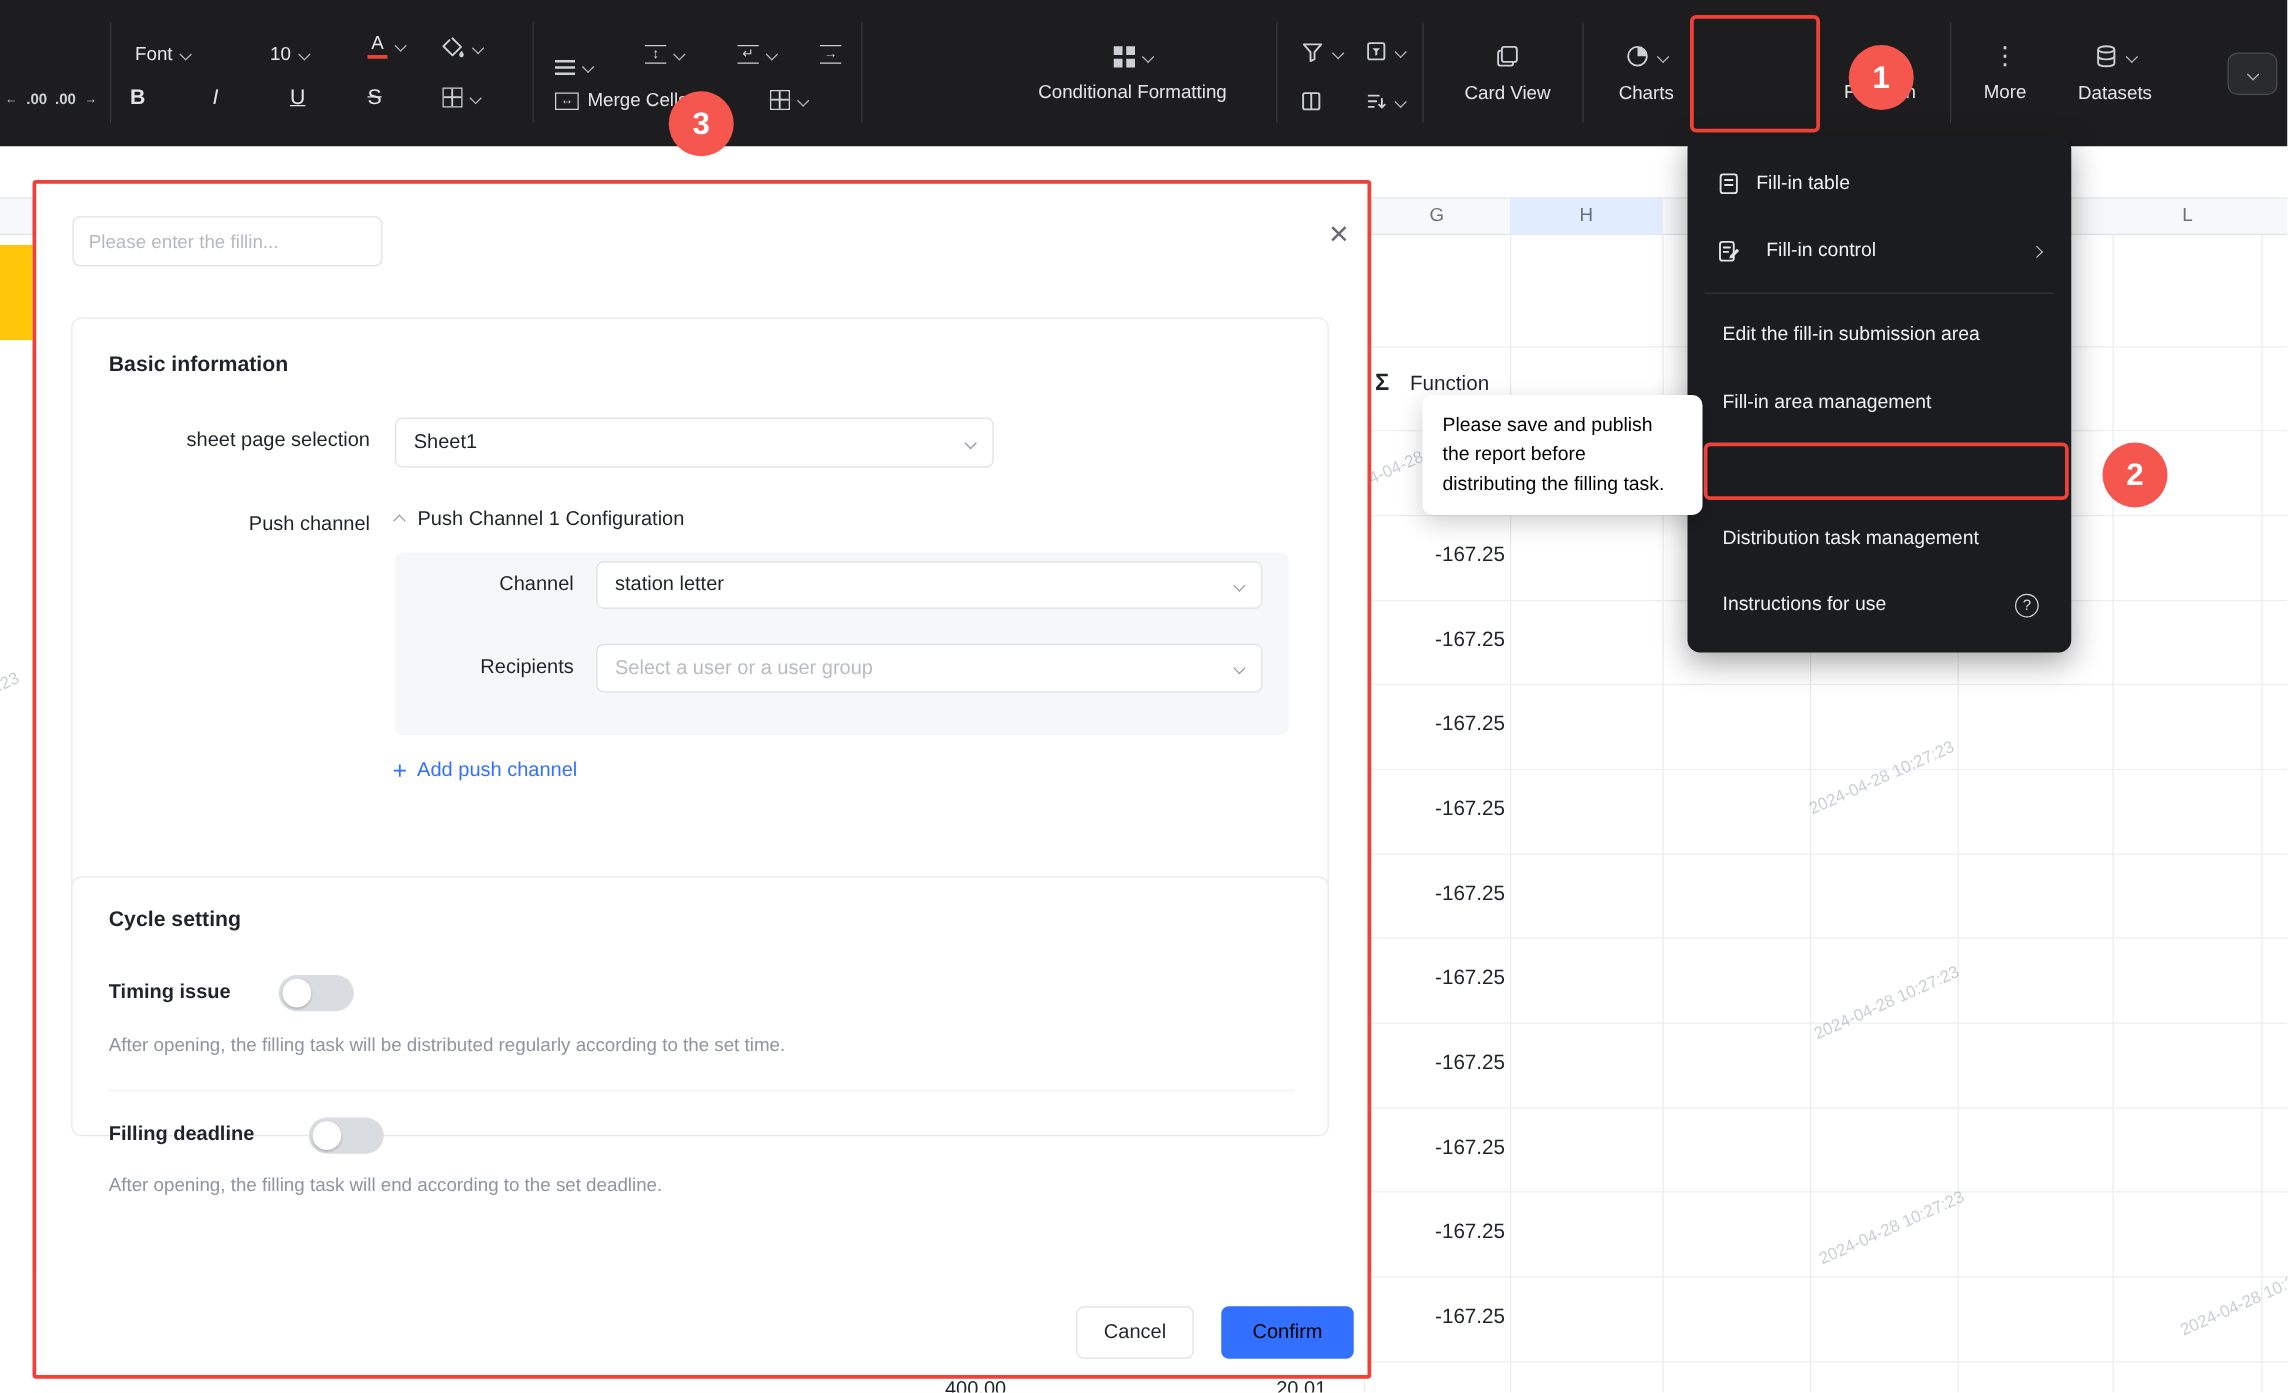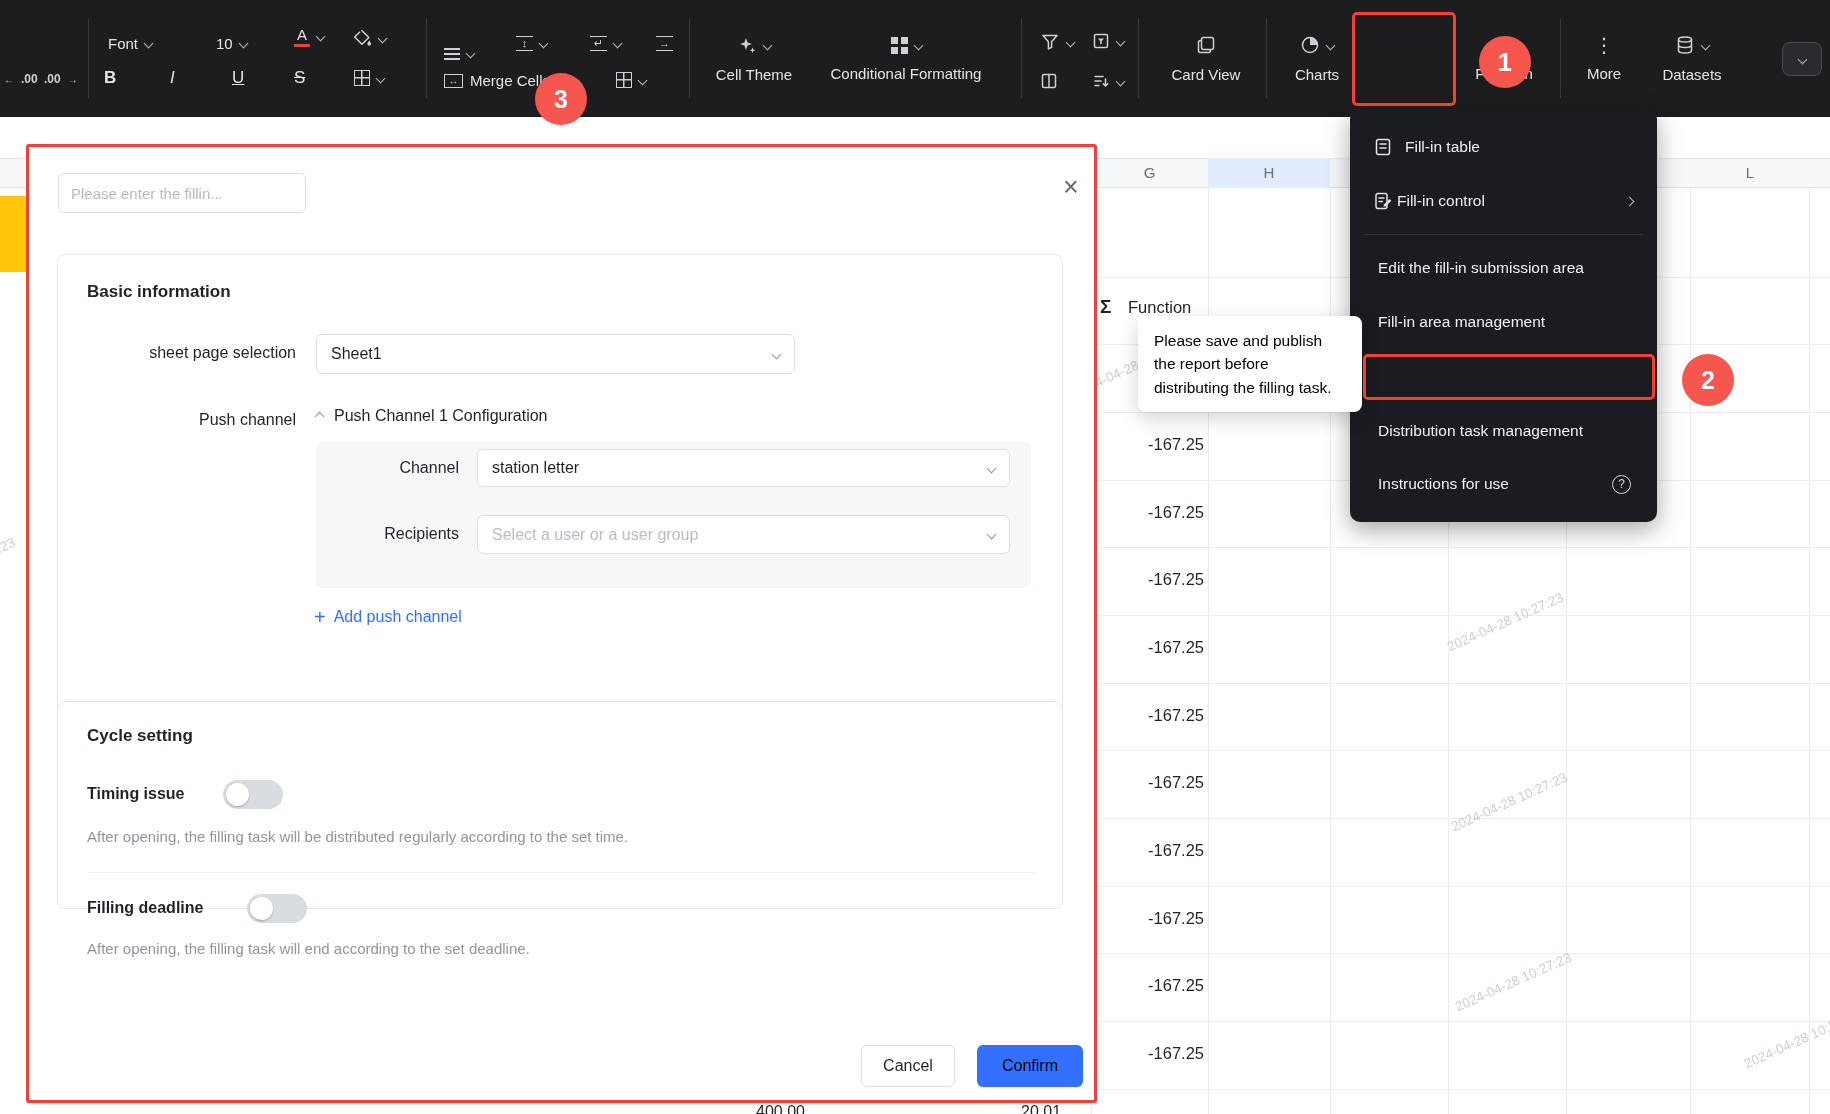--- a/index.html
+++ b/index.html
@@ -215,30 +215,20 @@
 
   <div class="tbtn" style="left:444px;top:72px">
     <span class="micon">↔</span>
     <span>Merge Cells</span>
   </div>
   <div class="tbtn" style="left:616px;top:72px">
     <span class="bicon"></span>
     <i class="chv"></i>
   </div>
 
-  <div class="tcol" style="left:700px;width:108px">
-    <span class="irow">
-      <svg width="20" height="20" viewBox="0 0 20 20">
-        <path d="M9 3l1.6 4.4L15 9l-4.4 1.6L9 15l-1.6-4.4L3 9l4.4-1.6z" fill="#cdd0d4"></path>
-        <path d="M15.5 12.5l.8 2 2 .8-2 .8-.8 2-.8-2-2-.8 2-.8z" fill="#cdd0d4"></path>
-      </svg>
-      <i class="chv"></i>
-    </span>
-    <span>Cell Theme</span>
-  </div>
 
   <div class="tcol" style="left:806px;width:200px">
     <span class="irow">
       <span class="g4"></span>
       <i class="chv"></i>
     </span>
     <span>Conditional Formatting</span>
   </div>
 
   <div class="tbtn" style="left:1040px;top:32px">
@@ -375,21 +365,21 @@
 </div>
 
 <div class="menu">
   <div class="mitem" style="top:16px;padding-left:15px;gap:12px">
     <svg width="20" height="20" viewBox="0 0 20 20">
       <rect x="3.5" y="2.5" width="13" height="15" rx="2" fill="none" stroke="#e3e4e8" stroke-width="1.5"></rect>
       <path d="M7 7h6M7 11h6" stroke="#e3e4e8" stroke-width="1.5" stroke-linecap="round"></path>
     </svg>
     <span class="mtext">Fill-in table</span>
   </div>
-  <div class="mitem" style="top:70px;padding-left:15px;padding-right:16px;gap:4px">
+  <div class="mitem" style="top:70px;padding-left:15px;padding-right:16px;gap:20px">
     <svg width="20" height="20" viewBox="0 0 20 20">
       <rect x="3" y="2.5" width="11" height="15" rx="2" fill="none" stroke="#e3e4e8" stroke-width="1.5"></rect>
       <path d="M6 7h5M6 10.5h3.5" stroke="#e3e4e8" stroke-width="1.5" stroke-linecap="round"></path>
       <path d="M11 13.5l5.5-5.5 1.8 1.8-5.5 5.5-2.3.5z" fill="#e3e4e8"></path>
     </svg>
     <span class="mtext">Fill-in control</span>
     <i class="mchv"></i>
   </div>
   <div class="mdiv" style="top:125px"></div>
   <div class="mitem" style="top:137px;padding-left:20px">

